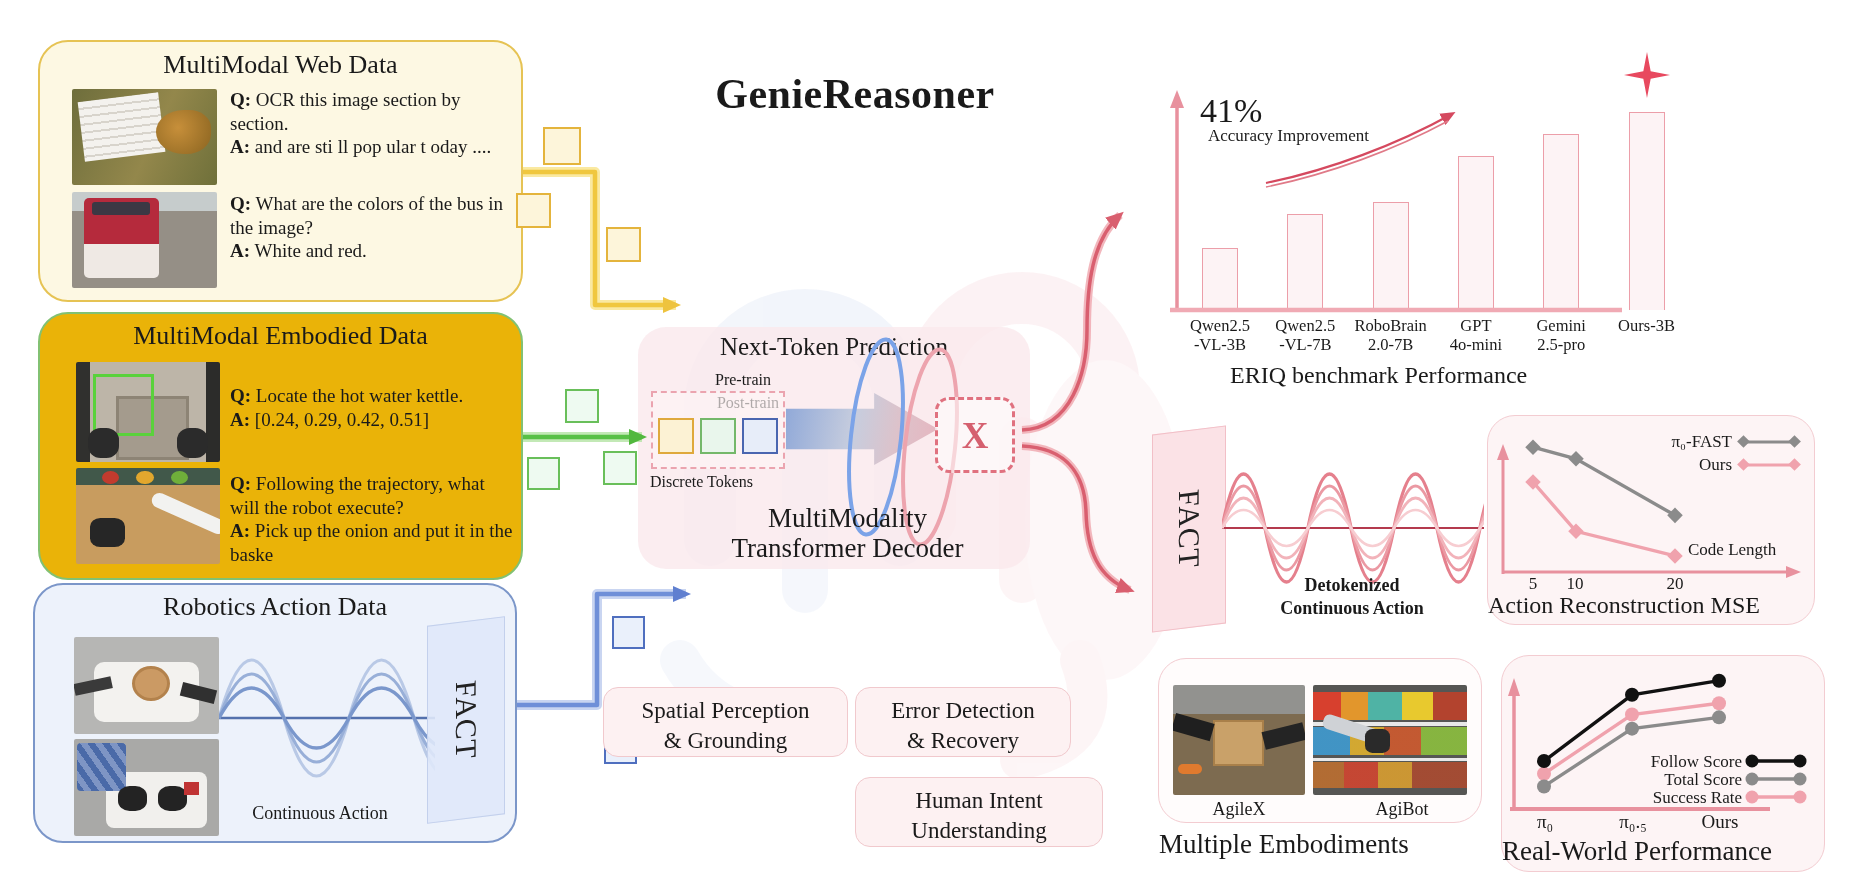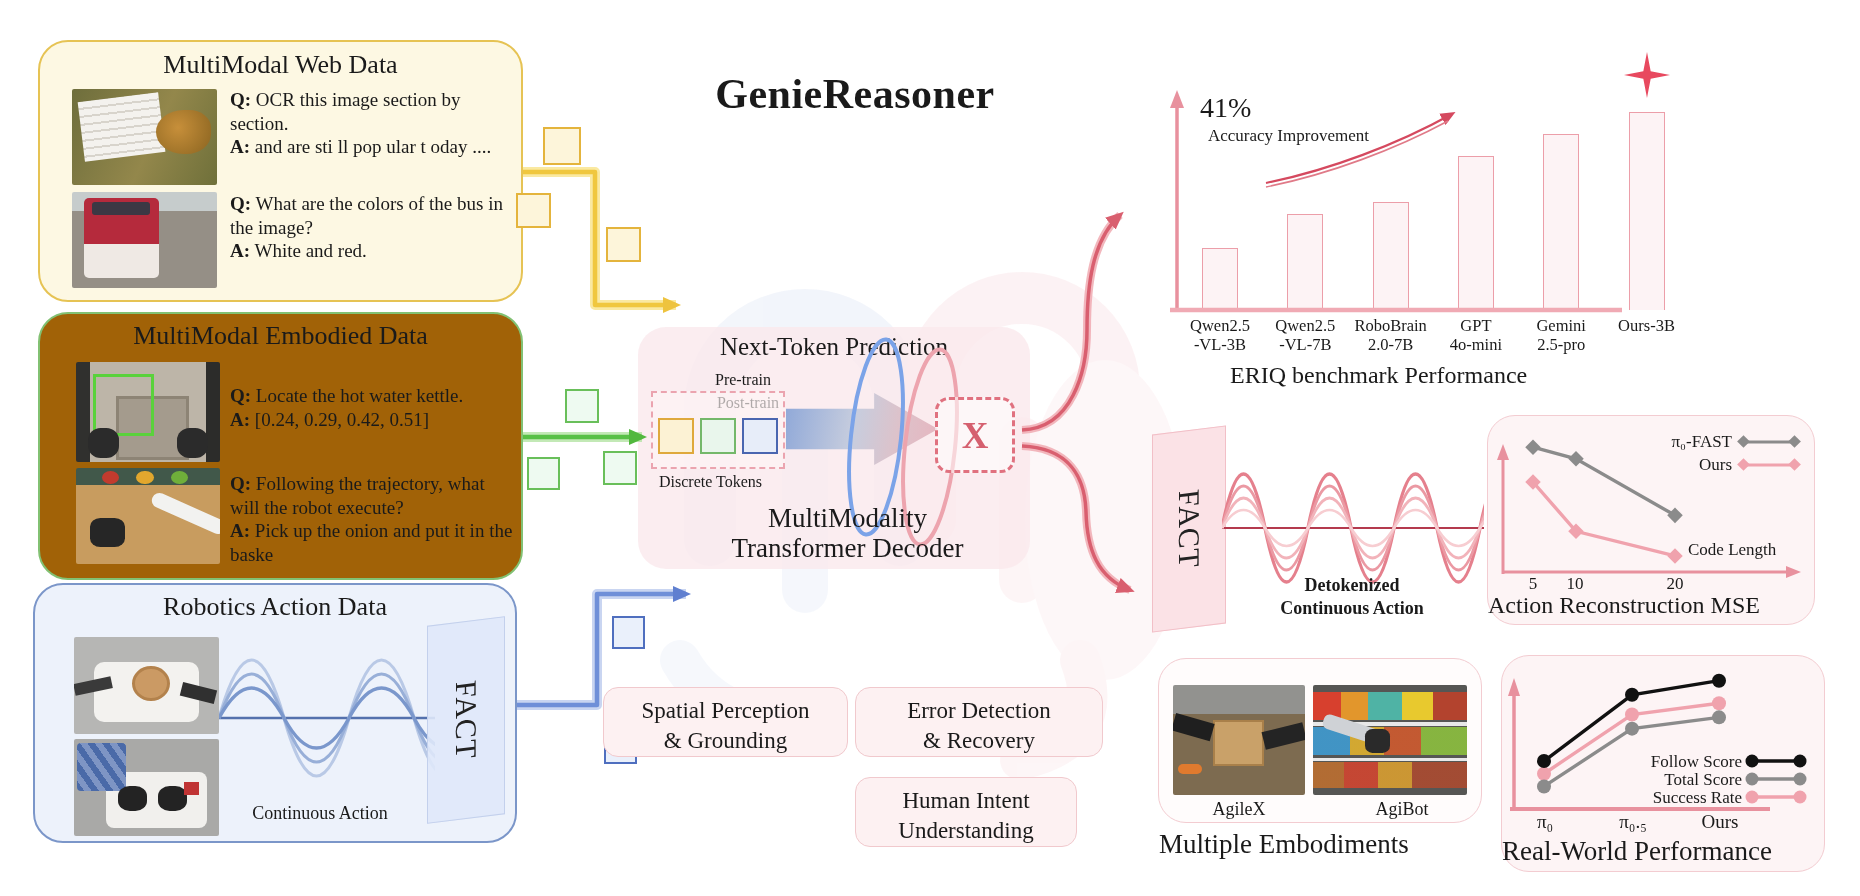--- a/index.html
+++ b/index.html
@@ -4,21 +4,21 @@
 <style>
   html,body{margin:0;padding:0;background:#ffffff;}
   body{font-family:"Liberation Serif","DejaVu Serif",serif;color:#1a1a1a;}
   .canvas{position:relative;width:1860px;height:896px;background:#fff;overflow:hidden;}
   .abs{position:absolute;}
   svg{display:block;}
   
   .databox{position:absolute;border-radius:30px;box-sizing:border-box;}
   .databox .bx-title{position:absolute;left:0;right:0;text-align:center;font-size:26px;font-weight:400;}
   .box-web{left:38px;top:40px;width:485px;height:262px;background:#fdf8e3;border:2.5px solid #e6c354;}
-  .box-emb{left:38px;top:312px;width:485px;height:268px;background:#a16207;border:2.5px solid #82c173;}
+  .box-emb{left:38px;top:312px;width:485px;height:268px;background:#eab308;border:2.5px solid #82c173;}
   .box-rob{left:33px;top:583px;width:484px;height:260px;background:#edf2fb;border:2.5px solid #7b96c9;}
   .qa{position:absolute;font-size:19px;line-height:1.24;}
   .qa b{font-weight:700;}
   
   .ph{position:absolute;border-radius:2px;overflow:hidden;}
   .ph i{position:absolute;display:block;}
   .ph-leopard{background:linear-gradient(115deg,#6e6e3c,#93874b 55%,#6f703a);}
   .ph-leopard .receipt{left:6%;top:8%;width:56%;height:62%;background:repeating-linear-gradient(#f4f2ee 0 6px,#d8d4cc 6px 8px);transform:rotate(-7deg);}
   .ph-leopard .cat{right:4%;top:22%;width:38%;height:46%;background:radial-gradient(circle at 40% 40%,#c78f3a,#8a6420);border-radius:50% 40% 45% 50%;}
   .ph-bus{background:linear-gradient(#c6cccc 0 20%,#958f86 20% 100%);}
@@ -67,21 +67,21 @@
   
   .main-title{font-size:42px;font-weight:700;letter-spacing:.5px;text-align:center;}
   .panel{left:638px;top:327px;width:392px;height:242px;background:rgba(250,233,236,.8);border-radius:28px;}
   .panel-title{top:6px;left:0;right:0;text-align:center;font-size:25px;}
   .ptrain{font-size:16px;text-align:center;}
   .dashedTok{left:13px;top:64px;width:134px;height:78px;border:2px dashed #eba4af;background:rgba(253,244,245,.65);box-sizing:border-box;}
   .dtok{position:absolute;top:25px;width:36px;height:36px;box-sizing:border-box;}
   .dtok1{left:5px;background:#fcf2d4;border:2.5px solid #dfa93c;}
   .dtok2{left:47px;background:#e9f6ec;border:2.5px solid #74b86a;}
   .dtok3{left:89px;background:#e7edf9;border:2.5px solid #4a66b0;}
-  .disc-lab{font-size:16px;margin-left:9px;}
+  .disc-lab{font-size:16px;}
   .grad-arrow{left:148px;top:66px;width:152px;height:72px;
     background:linear-gradient(100deg,#8fa8d8,#8fa8d8 0%,#c7cdde 45%,#ddc2ca 72%,#e7b5bf 100%);
     background:linear-gradient(100deg,#8fa8d8 0%,#c7cdde 45%,#ddc2ca 72%,#e7b5bf 100%);
     clip-path:polygon(0 22%,58% 22%,58% 0,100% 50%,58% 100%,58% 78%,0 78%);
     filter:drop-shadow(6px 7px 4px rgba(70,70,70,.45));}
   .xbox{left:297px;top:70px;width:80px;height:76px;border:3.5px dashed #e0717f;border-radius:14px;background:rgba(255,255,255,.55);box-sizing:border-box;}
   .xbox span{position:absolute;left:0;right:0;top:14px;text-align:center;font-size:37px;font-weight:700;color:#d5606f;}
   .decoder{left:0;right:0;text-align:center;font-size:27px;padding-left:27px;}
   
   .cap{position:absolute;background:#fdf1f2;border:1.5px solid #f1c9cd;border-radius:15px;text-align:center;font-size:23px;line-height:1.3;padding-top:8px;box-sizing:border-box;}
@@ -229,30 +229,30 @@
       <span>X</span>
     </div>
     <div class="abs decoder" style="top:176px;">MultiModality</div>
     <div class="abs decoder" style="top:206px;">Transformer Decoder</div>
   </div>
 
   <div class="cap" style="left:603px;top:687px;width:245px;height:70px;">
     <span>Spatial Perception</span><br>
     <span>&amp; Grounding</span>
   </div>
-  <div class="cap" style="left:855px;top:687px;width:248px;height:70px;">
+  <div class="cap" style="left:855px;top:687px;width:216px;height:70px;">
     <span>Error Detection</span><br>
     <span>&amp; Recovery</span>
   </div>
-  <div class="cap" style="left:855px;top:777px;width:222px;height:70px;">
+  <div class="cap" style="left:855px;top:777px;width:248px;height:70px;">
     <span>Human Intent</span><br>
     <span>Understanding</span>
   </div>
 
-  <div class="abs" style="left:1200px;top:92px;font-size:28px;">41%</div>
+  <div class="abs" style="left:1200px;top:92px;font-size:34px;">41%</div>
   <div class="abs" style="left:1208px;top:126px;font-size:17px;">Accuracy Improvement</div>
   <div class="abs" id="eriq-bars" style="left:1190px;top:88px;width:480px;height:222px;">
       <div class="bar" style="left: 12px; height: 62px;"></div>
       <div class="bar" style="left: 97.3px; height: 96px;"></div>
       <div class="bar" style="left: 182.6px; height: 108px;"></div>
       <div class="bar" style="left: 267.9px; height: 154px;"></div>
       <div class="bar" style="left: 353.2px; height: 176px;"></div>
       <div class="bar" style="left: 438.5px; height: 198px;"></div>
     </div>
   <div class="abs" id="eriq-labels" style="left:1190px;top:316px;width:480px;height:46px;">

